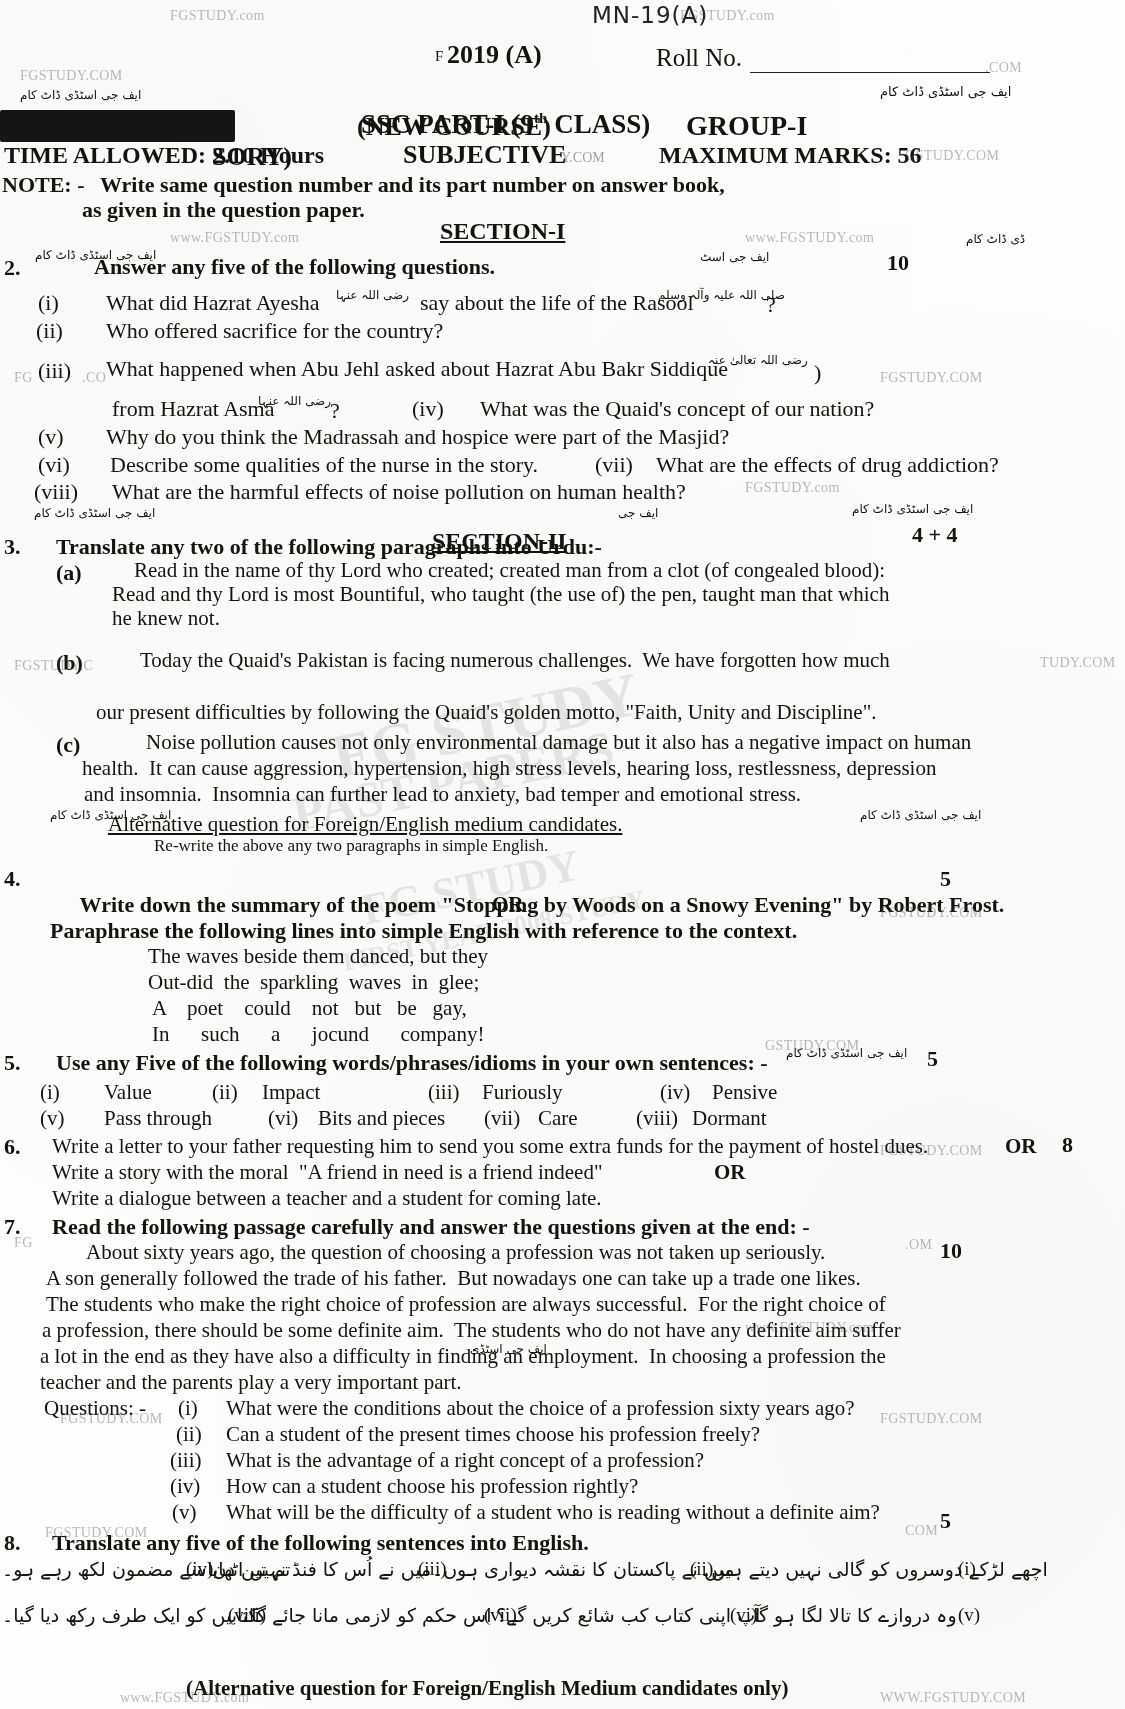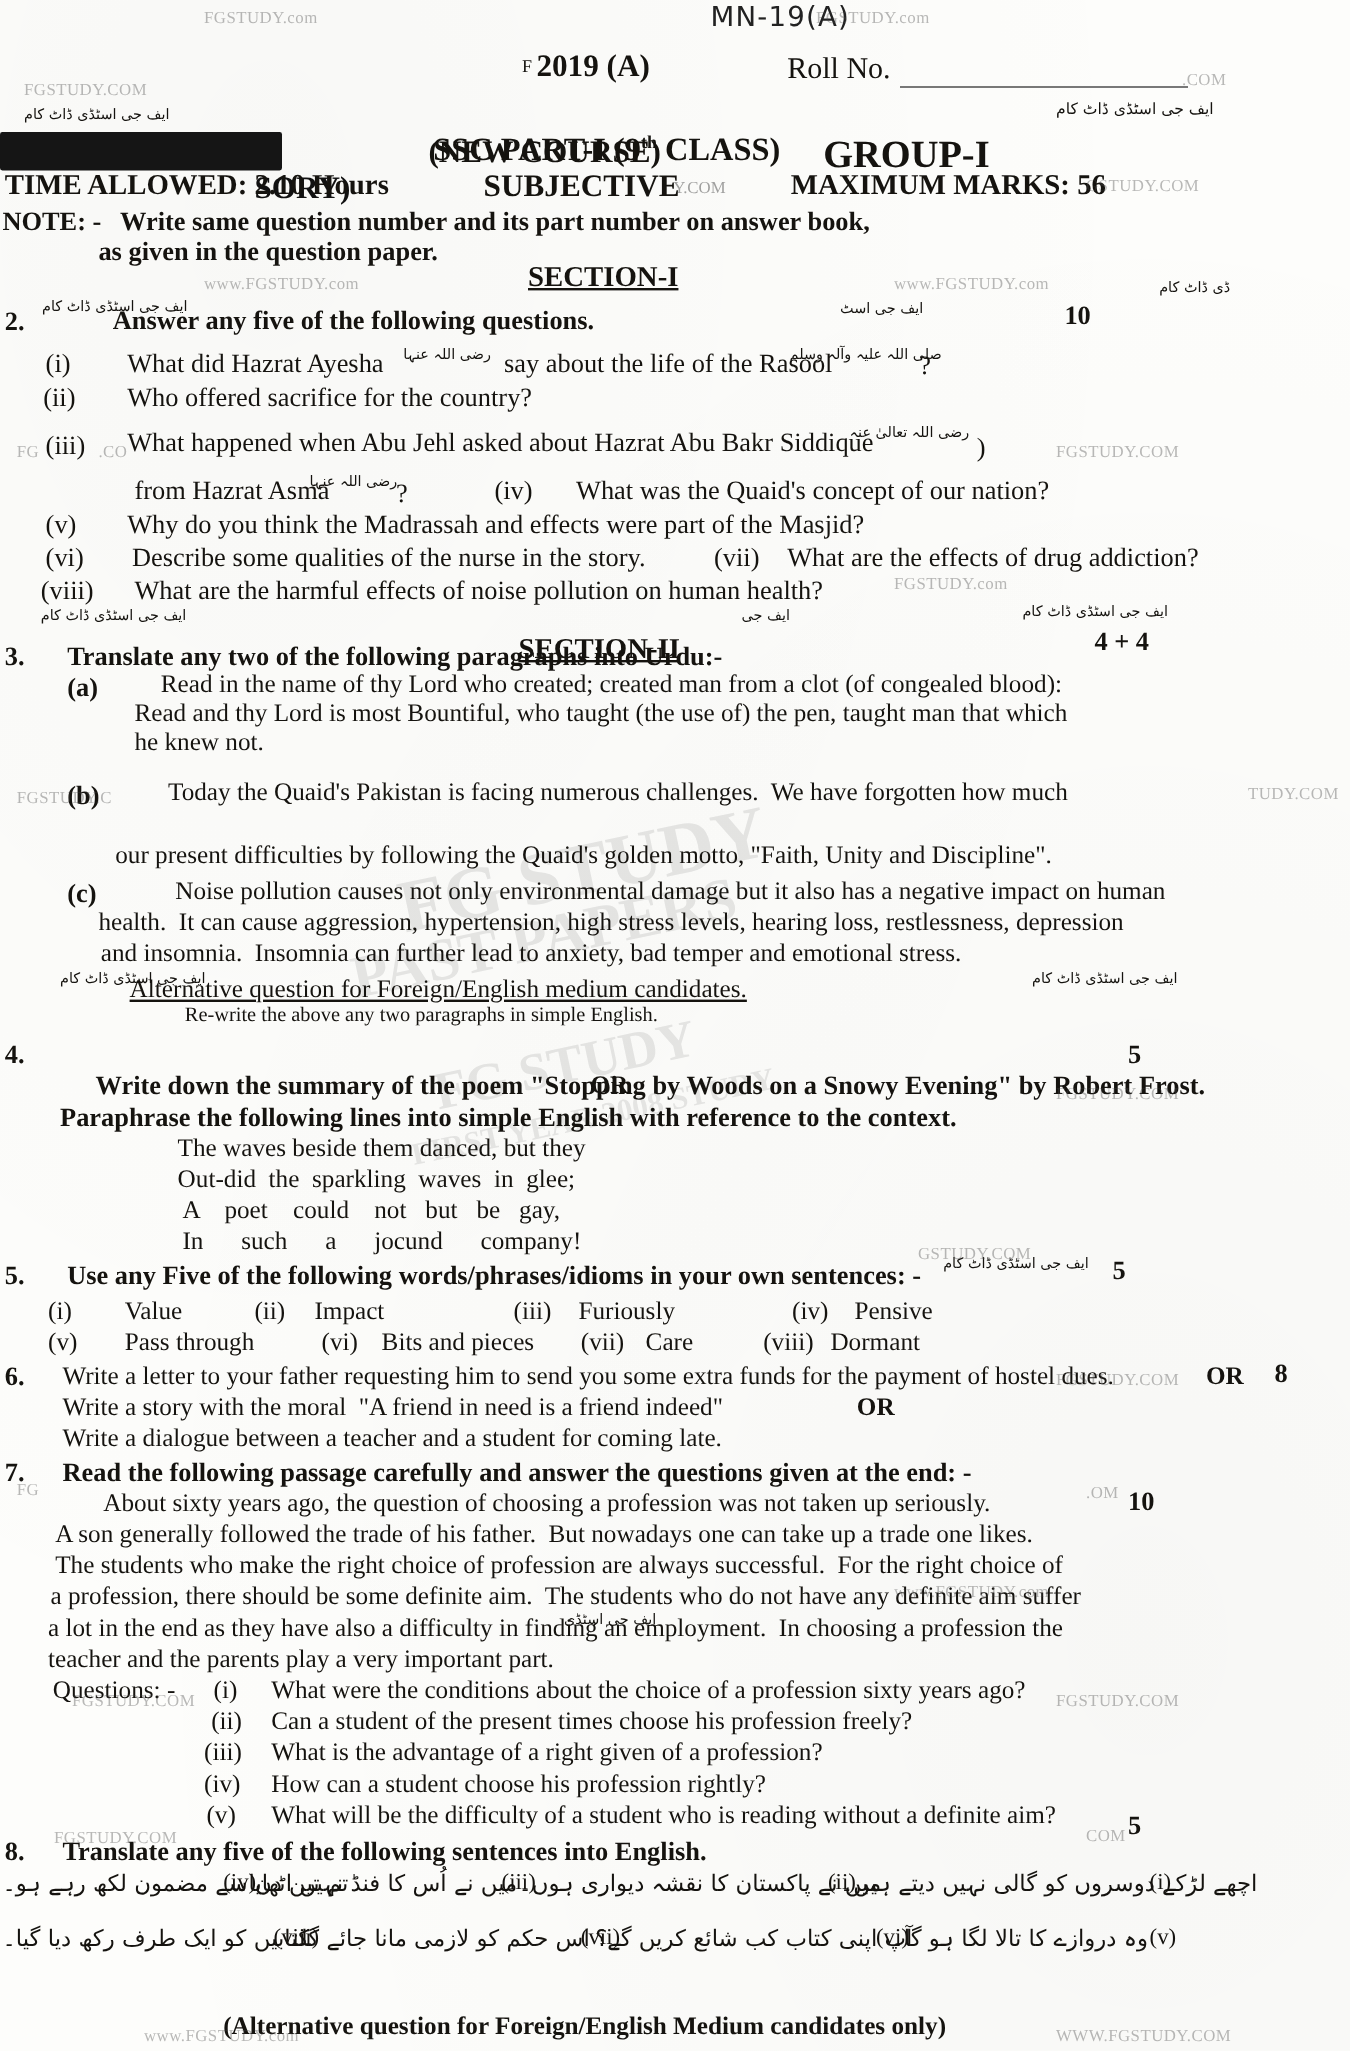--- a/index.html
+++ b/index.html
@@ -56,21 +56,21 @@
     <span>SSC PART-I (9</span><sup style="font-size:15px;">th</sup><span> CLASS)</span>
   </div>
 
   <div class="ln ur sm" style="left:20px;top:88px;">ایف جی اسٹڈی ڈاٹ کام</div>
 
   <div class="blackout" style="left:0px;top:110px;width:235px;height:32px;"></div>
   <div class="ln b" style="left:186px;top:112px;font-size:26px;color:#111;">
     <span>SORY)</span>
   </div>
   <div class="ln b" style="left:357px;top:112px;font-size:26px;">(NEW COURSE)</div>
-  <div class="ln b" style="left:686px;top:110px;font-size:32px;">GROUP-I</div>
+  <div class="ln b" style="left:686px;top:110px;font-size:28px;">GROUP-I</div>
 
   <div class="ln b" style="left:4px;top:142px;font-size:24px;">TIME ALLOWED: 2.10 Hours</div>
   <div class="ln b" style="left:403px;top:140px;font-size:26px;">SUBJECTIVE</div>
   <div class="ln" style="left:561px;top:150px;font-size:14px;color:rgba(70,70,70,.5);">Y.COM</div>
   <div class="ln b" style="left:659px;top:142px;font-size:24px;">MAXIMUM MARKS: 56</div>
 
   <div class="ln b" style="left:2px;top:172px;font-size:22px;">NOTE: -</div>
   <div class="ln b" style="left:100px;top:172px;font-size:22px;">Write same question number and its part number on answer book,</div>
   <div class="ln b" style="left:82px;top:197px;font-size:22px;">as given in the question paper.</div>
 
@@ -99,21 +99,21 @@
   <div class="ln" style="left:814px;top:360px;font-size:22px;">)</div>
 
   <div class="ln" style="left:112px;top:396px;font-size:22px;">from Hazrat Asma</div>
   <div class="ln ur sm" style="left:258px;top:394px;">رضی اللہ عنہا</div>
   <div class="ln" style="left:330px;top:398px;font-size:22px;">?</div>
 
   <div class="ln" style="left:412px;top:396px;font-size:22px;">(iv)</div>
   <div class="ln" style="left:480px;top:396px;font-size:22px;">What was the Quaid's concept of our nation?</div>
 
   <div class="ln" style="left:38px;top:424px;font-size:22px;">(v)</div>
-  <div class="ln" style="left:106px;top:424px;font-size:22px;">Why do you think the Madrassah and effects were part of the Masjid?</div>
+  <div class="ln" style="left:106px;top:424px;font-size:22px;">Why do you think the Madrassah and hospice were part of the Masjid?</div>
 
   <div class="ln" style="left:38px;top:452px;font-size:22px;">(vi)</div>
   <div class="ln" style="left:110px;top:452px;font-size:22px;">Describe some qualities of the nurse in the story.</div>
 
   <div class="ln" style="left:595px;top:452px;font-size:22px;">(vii)</div>
   <div class="ln" style="left:656px;top:452px;font-size:22px;">What are the effects of drug addiction?</div>
 
   <div class="ln" style="left:34px;top:479px;font-size:22px;">(viii)</div>
   <div class="ln" style="left:112px;top:479px;font-size:22px;">What are the harmful effects of noise pollution on human health?</div>
 
@@ -200,21 +200,21 @@
   <div class="ln" style="left:40px;top:1344px;font-size:21px;">a lot in the end as they have also a difficulty in finding an employment.  In choosing a profession the</div>
   <div class="ln" style="left:40px;top:1370px;font-size:21px;">teacher and the parents play a very important part.</div>
   <div class="ln ur sm" style="left:470px;top:1342px;">ایف جی اسٹڈی</div>
 
   <div class="ln" style="left:44px;top:1396px;font-size:21px;">Questions: -</div>
   <div class="ln" style="left:178px;top:1396px;font-size:21px;">(i)</div>
   <div class="ln" style="left:226px;top:1396px;font-size:21px;">What were the conditions about the choice of a profession sixty years ago?</div>
   <div class="ln" style="left:176px;top:1422px;font-size:21px;">(ii)</div>
   <div class="ln" style="left:226px;top:1422px;font-size:21px;">Can a student of the present times choose his profession freely?</div>
   <div class="ln" style="left:170px;top:1448px;font-size:21px;">(iii)</div>
-  <div class="ln" style="left:226px;top:1448px;font-size:21px;">What is the advantage of a right given of a profession?</div>
+  <div class="ln" style="left:226px;top:1448px;font-size:21px;">What is the advantage of a right concept of a profession?</div>
   <div class="ln" style="left:170px;top:1474px;font-size:21px;">(iv)</div>
   <div class="ln" style="left:226px;top:1474px;font-size:21px;">How can a student choose his profession rightly?</div>
   <div class="ln" style="left:172px;top:1500px;font-size:21px;">(v)</div>
   <div class="ln" style="left:226px;top:1500px;font-size:21px;">What will be the difficulty of a student who is reading without a definite aim?</div>
 
   <div class="ln b" style="left:4px;top:1530px;font-size:22px;">8.</div>
   <div class="ln b" style="left:52px;top:1530px;font-size:22px;">Translate any five of the following sentences into English.</div>
   <div class="ln b" style="left:940px;top:1508px;font-size:22px;">5</div>
 
   <div class="ln" style="left:958px;top:1558px;font-size:19px;">(i)</div>

